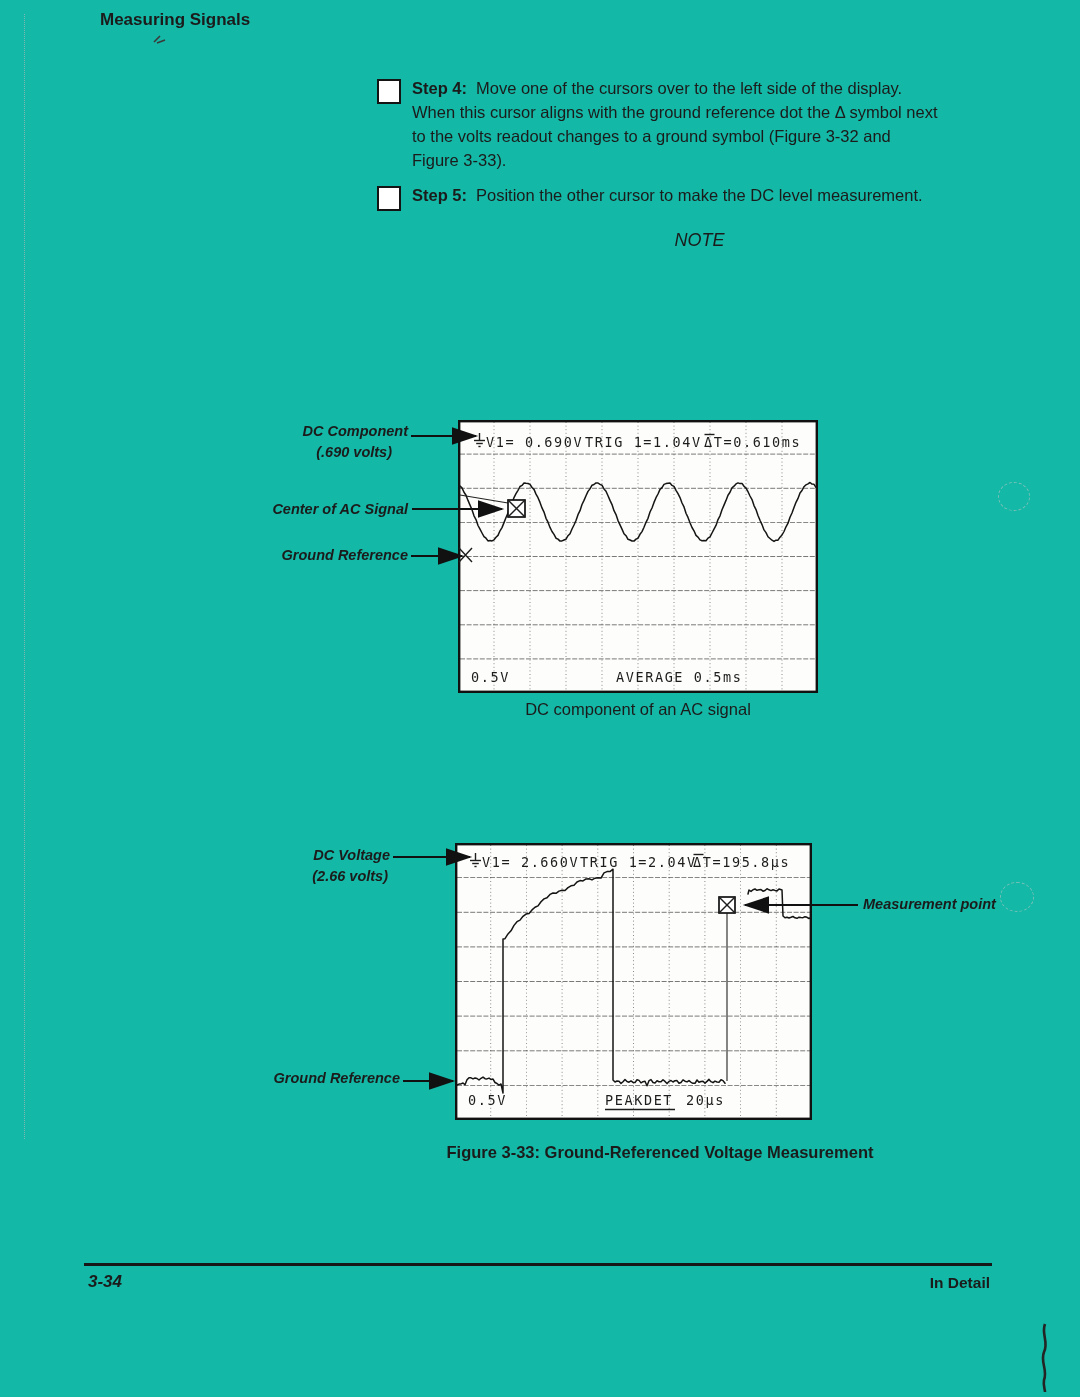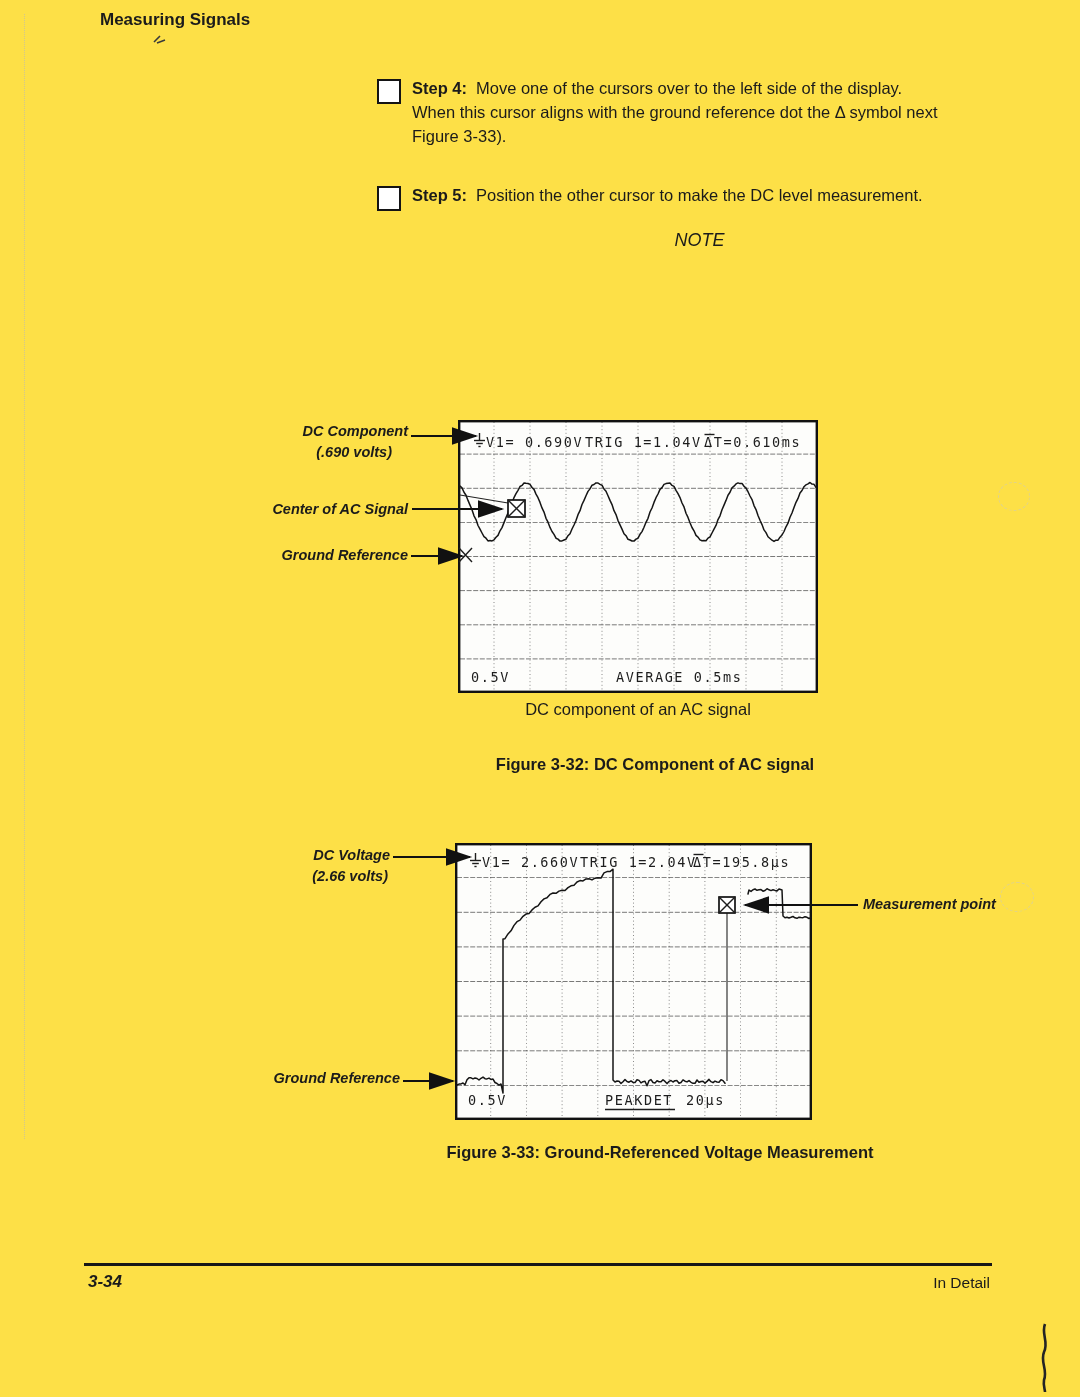--- a/index.html
+++ b/index.html
@@ -1,30 +1,30 @@
 <!DOCTYPE html>
 <html><head>
 <meta charset="utf-8">
 <style>
   html,body{margin:0;padding:0;background:#e8e8e8;}
-  .page{position:relative;width:1080px;height:1397px;background:#fde047;
+  .page{position:relative;width:1080px;height:1397px;background:#14b8a6;
         font-family:"Liberation Sans",sans-serif;color:#1b1b1b;overflow:hidden;margin:0 auto;}
   .abs{position:absolute;}
   .hdr{font-weight:bold;font-size:17px;}
   .body-text{font-size:16.5px;line-height:24px;}
   .bold{font-weight:bold;margin-right:9px;}
   .checkbox{width:20px;height:21px;border:2.6px solid #141414;background:#fff;}
   .note-head{font-weight:normal;font-style:italic;font-size:18px;text-align:center;}
   .note-body{font-style:italic;font-size:16.5px;line-height:26px;}
   .fig-label{font-weight:bold;font-style:italic;font-size:14.5px;line-height:21px;text-align:right;}
   .subcap{font-size:16.5px;text-align:center;}
   .caption{font-weight:bold;font-size:16.5px;text-align:center;}
   .footer-rule{height:3px;background:#171717;}
   .footer-left{font-weight:bold;font-style:italic;font-size:17px;}
-  .footer-right{font-weight:normal;font-size:15.5px;text-align:right;}
+  .footer-right{font-weight:bold;font-size:15.5px;text-align:right;}
   .margin-line{border-left:1px dotted #b7b7b7;opacity:.65;}
   .artifact-circle{border:1.5px dashed #c7c7c7;border-radius:50%;opacity:.55;}
   
   .scope-svg{background:#fdfdfb;}
   .scope-svg text{font-family:"DejaVu Sans Mono",monospace;font-size:13.5px;fill:#1d1d1d;letter-spacing:1.6px;}
   .scope-border{fill:none;stroke:#111;stroke-width:2.4;}
   .gv{stroke:#3c3c3c;stroke-width:0.7;stroke-dasharray:1 2.6;opacity:.85;}
   .gh{stroke:#2e2e2e;stroke-width:0.8;stroke-dasharray:5 1.6;opacity:.8;}
   .trace{fill:none;stroke:#151515;stroke-width:1.5;stroke-linejoin:round;stroke-linecap:round;}
   .thin{fill:none;stroke:#222;stroke-width:1.1;}
@@ -42,20 +42,21 @@
   <svg class="abs" style="left:152px;top:32px;" width="16" height="14">
     <path d="M2 10 L8 4 M5 11 L13 8" stroke="#3a3a3a" stroke-width="1.6" fill="none"></path>
   </svg>
   <div class="abs margin-line" style="left:24px;top:14px;height:1125px;width:0;"></div>
 
   <div class="abs" style="left:377px;top:76px;width:620px;">
     <div class="abs checkbox" style="left:0;top:3px;"></div>
     <div class="abs body-text" style="left:35px;top:0;width:585px;">
       <div><span class="bold">Step 4:</span><span>Move one of the cursors over to the left side of the display.</span></div>
       <div>When this cursor aligns with the ground reference dot the Δ symbol next</div>
+      <div>to the volts readout changes to a ground symbol (Figure 3-32 and</div>
       <div>Figure 3-33).</div>
     </div>
   </div>
 
   <div class="abs" style="left:377px;top:183px;width:620px;">
     <div class="abs checkbox" style="left:0;top:3px;"></div>
     <div class="abs body-text" style="left:35px;top:0;width:585px;">
       <div><span class="bold">Step 5:</span><span>Position the other cursor to make the DC level measurement.</span></div>
     </div>
   </div>
@@ -122,21 +123,20 @@
           <path d="M0 0 L12 4 L0 8 z" fill="#111"></path>
         </marker>
       </defs>
       <line class="arrow" x1="141" y1="21" x2="206" y2="21" marker-end="url(#ah1)"></line>
       <line class="arrow" x1="142" y1="94" x2="232" y2="94" marker-end="url(#ah1)"></line>
       <line class="arrow" x1="141" y1="141" x2="192" y2="141" marker-end="url(#ah1)"></line>
     </svg>
   </div>
 
   <div class="abs subcap" style="left:438px;top:700px;width:400px;">DC component of an AC signal</div>
-  <div class="abs caption" style="left:420px;top:755px;width:470px;">Figure 3-32:  DC Component of AC signal</div>
   <div class="abs artifact-circle" style="left:998px;top:482px;width:30px;height:27px;"></div>
 
   <div class="abs" style="left:260px;top:838px;width:800px;height:300px;">
 
     <div class="abs fig-label" style="left:0;top:7px;width:130px;text-align:right;">
       <div>DC Voltage</div>
       <div style="padding-right:2px;">(2.66 volts)</div>
     </div>
     <div class="abs fig-label" style="left:0;top:230px;width:140px;">Ground Reference</div>
     <div class="abs fig-label" style="left:603px;top:56px;width:160px;text-align:left;">Measurement point</div>

